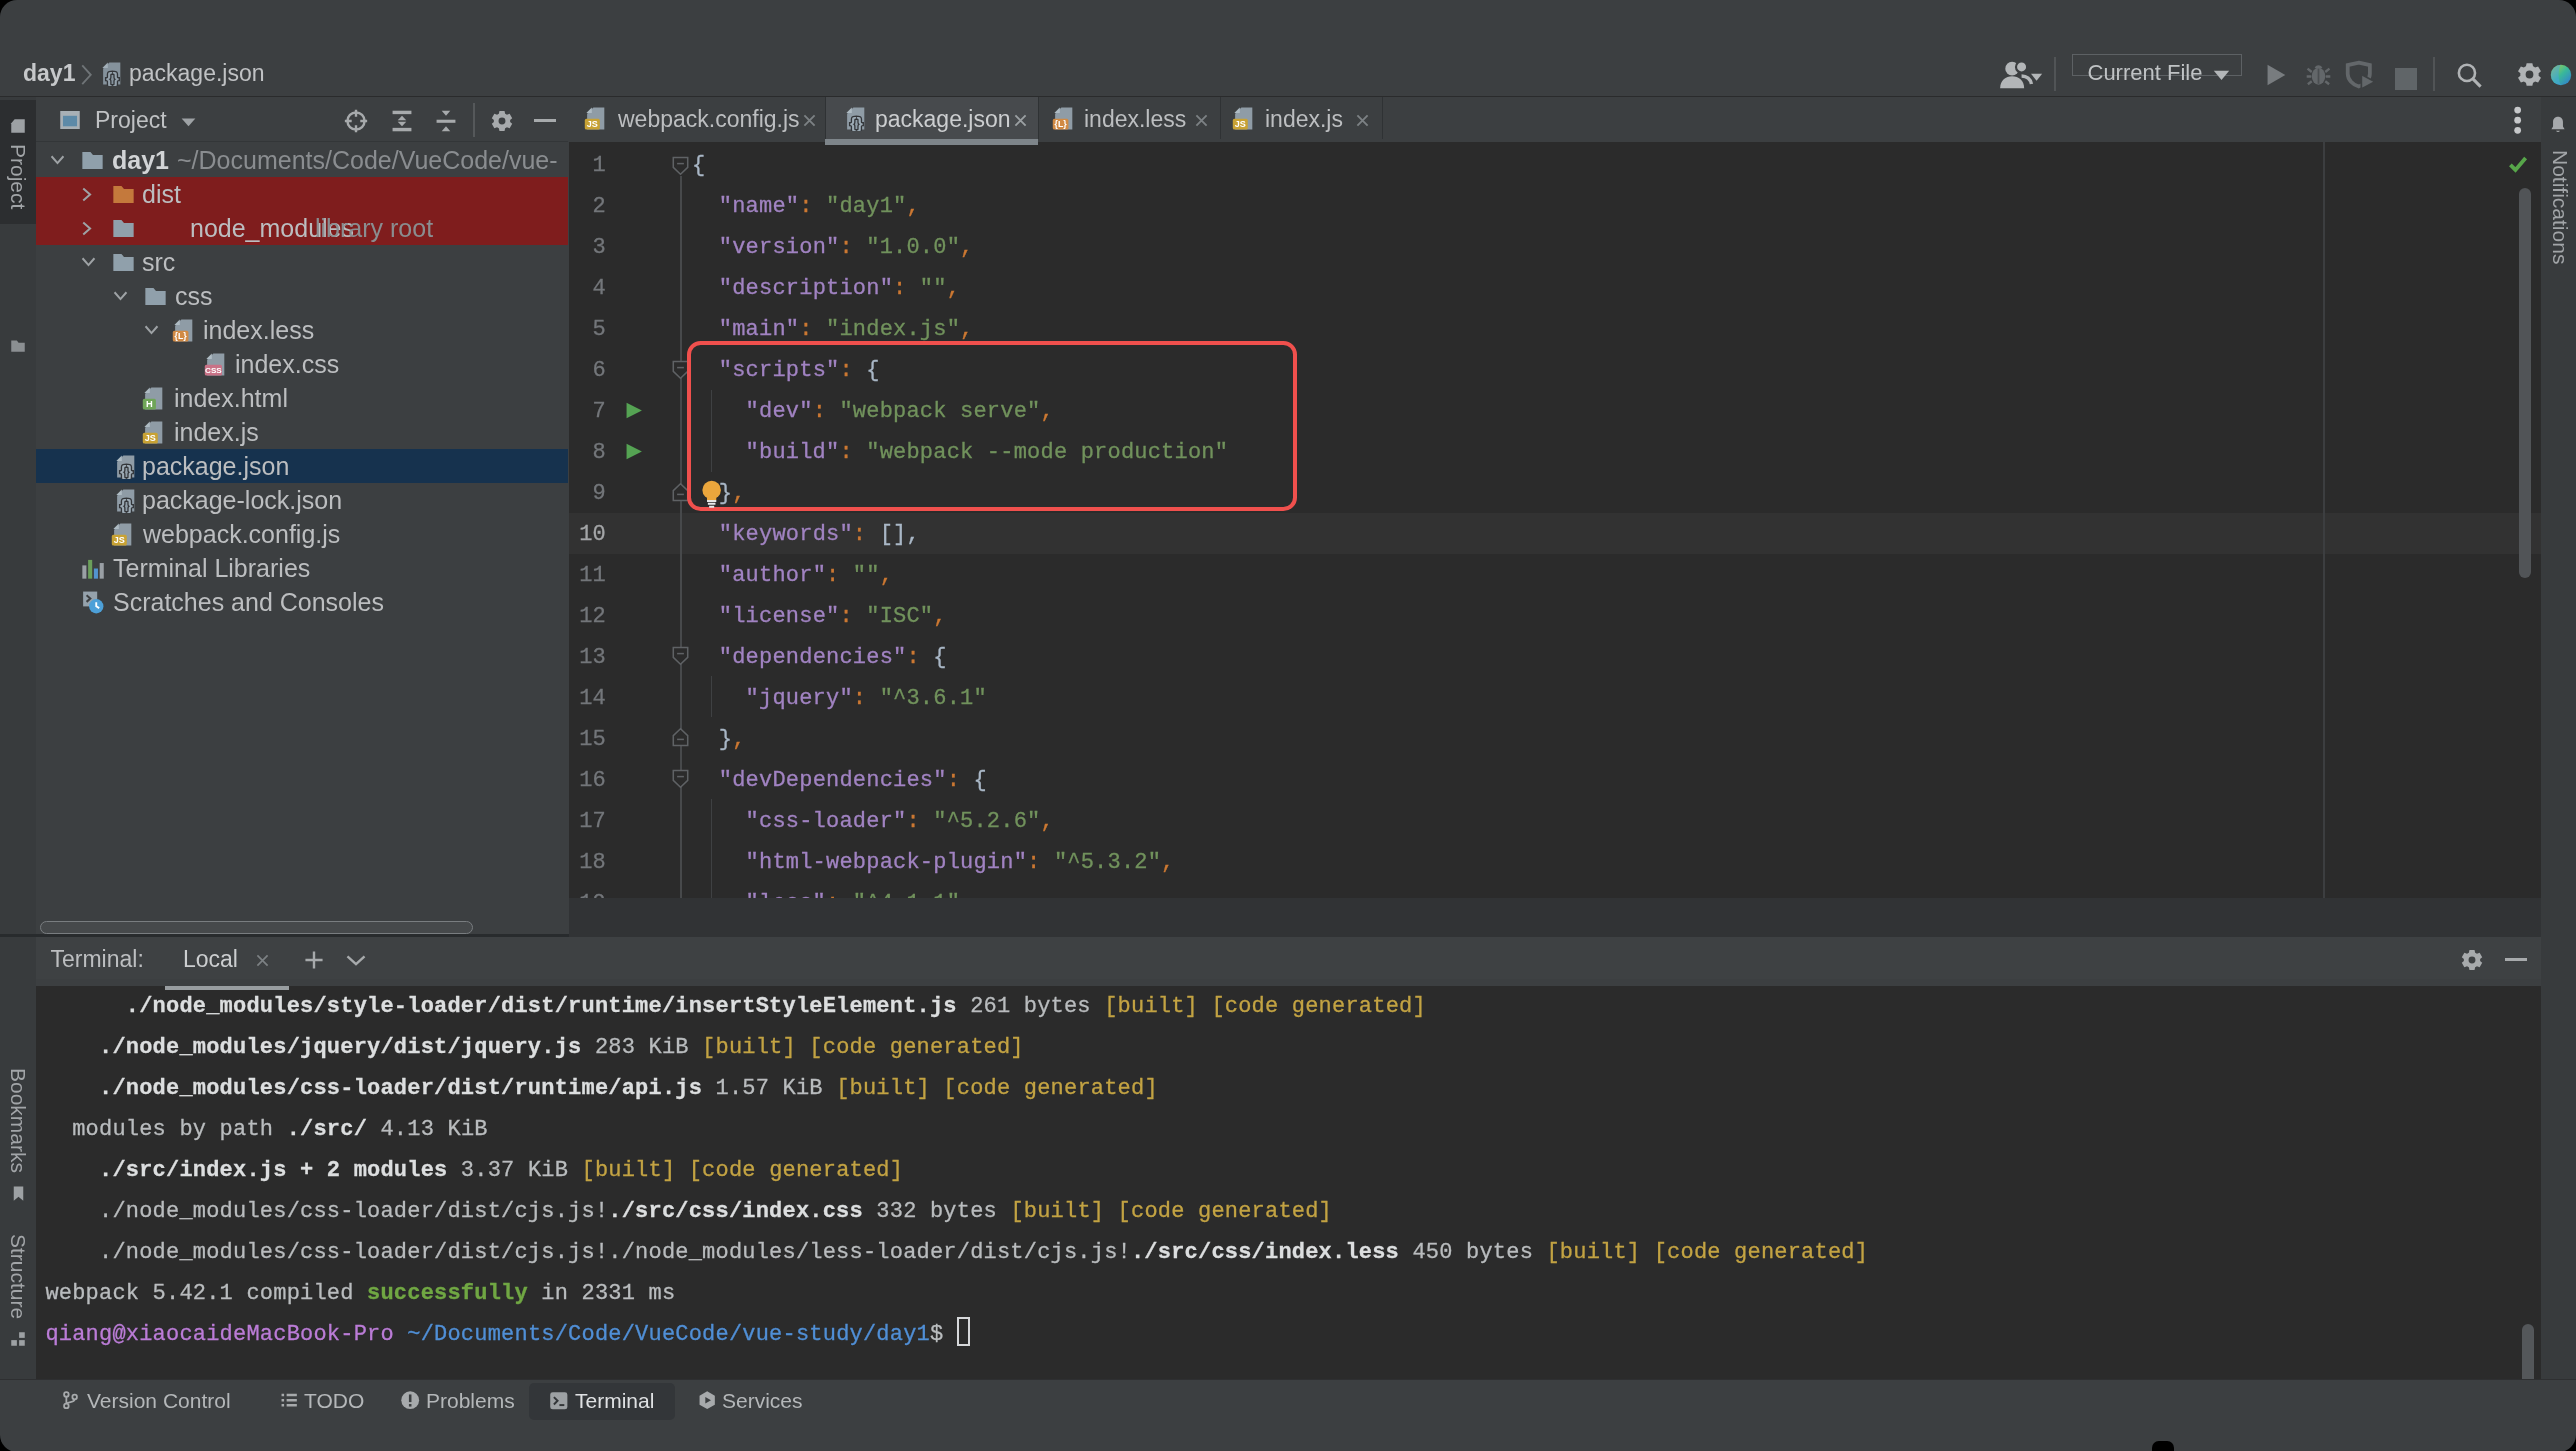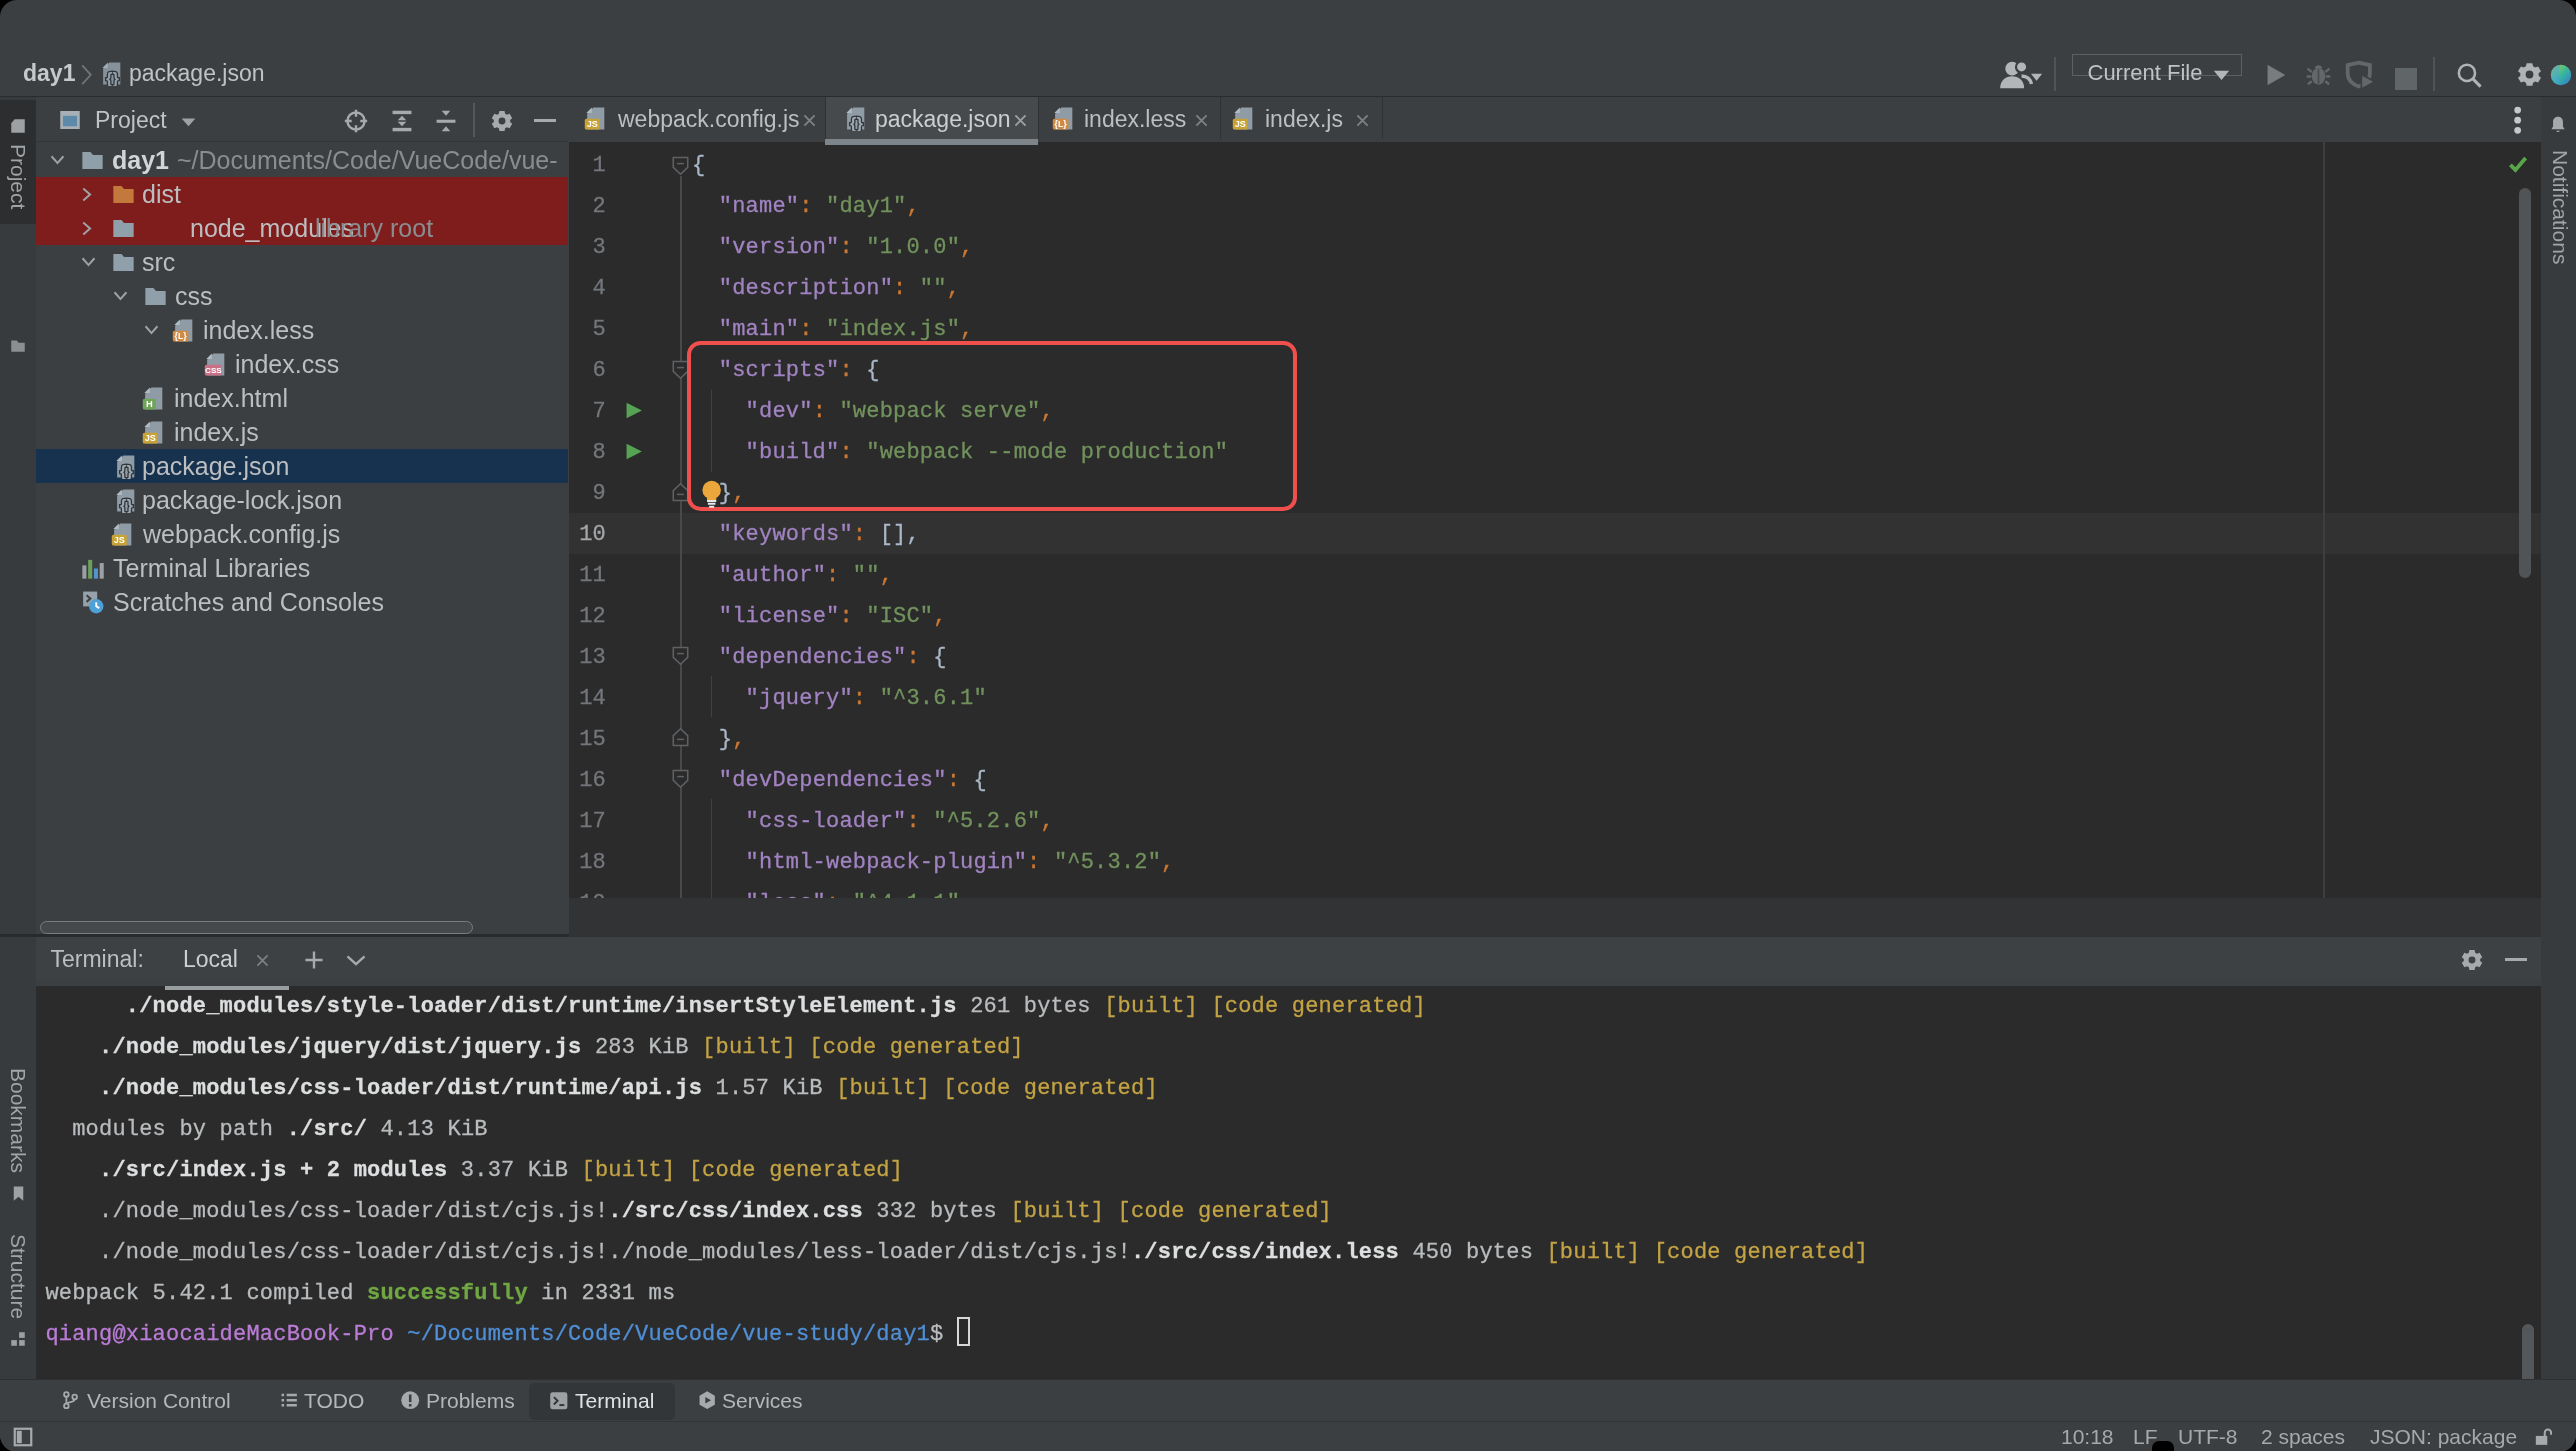--- a/index.html
+++ b/index.html
@@ -500,32 +500,17 @@
       </svg>
   <span class="abs" style="left:575px;top:9.4px;font-size:21px;color:#dfe1e3;">Terminal</span>
   <svg class="abs" style="left:697px;top:10.2px;" width="20.4" height="20.4" viewBox="0 0 16 16">
         <path d="M8 1l6 3.5v7L8 15l-6-3.5v-7z" fill="#a7aaac"></path>
         <polygon points="6.5,5.5 11,8 6.5,10.5" fill="#3c3f41"></polygon>
       </svg>
   <span class="abs bbt" style="left:722px;">Services</span>
 </div>
 <style>.bbt{top:9.4px;font-size:21px;color:#b4b7b9;}</style>
 
-<div class="abs" id="statusbar" style="left:0;top:1421px;width:2576px;height:31px;background:#3c3f41;border-top:0.9px solid #333435;">
-  <svg class="abs" style="left:12px;top:4.3px;" width="22" height="22" viewBox="0 0 16 16">
-        <rect x="2" y="2" width="12" height="12" fill="none" stroke="#a7aaac" stroke-width="1.6"></rect>
-        <rect x="3.5" y="3.5" width="3.6" height="9" fill="#a7aaac"></rect>
-      </svg>
-  <span class="abs sbt" style="left:2061px;">10:18</span>
-  <span class="abs sbt" style="left:2133px;">LF</span>
-  <span class="abs sbt" style="left:2178px;">UTF-8</span>
-  <span class="abs sbt" style="left:2261px;">2 spaces</span>
-  <span class="abs sbt" style="left:2370px;">JSON: package</span>
-  <svg class="abs" style="left:2532px;top:5.1px;" width="20.4" height="20.4" viewBox="0 0 16 16">
-        <rect x="3" y="7" width="9" height="7" fill="#a7aaac"></rect>
-        <path d="M10 7V4.5a2.5 2.5 0 0 1 5 0V6" fill="none" stroke="#a7aaac" stroke-width="1.6"></path>
-      </svg>
-</div>
 <style>.sbt{top:3.4px;font-size:21px;color:#a6a9ab;}</style>
 
 </div>
 <div style="position:absolute;left:2152px;top:1441px;width:22px;height:10.2px;background:#000;border-radius:6.8px 6.8px 0 0;"></div>
 
 
 </body></html>

